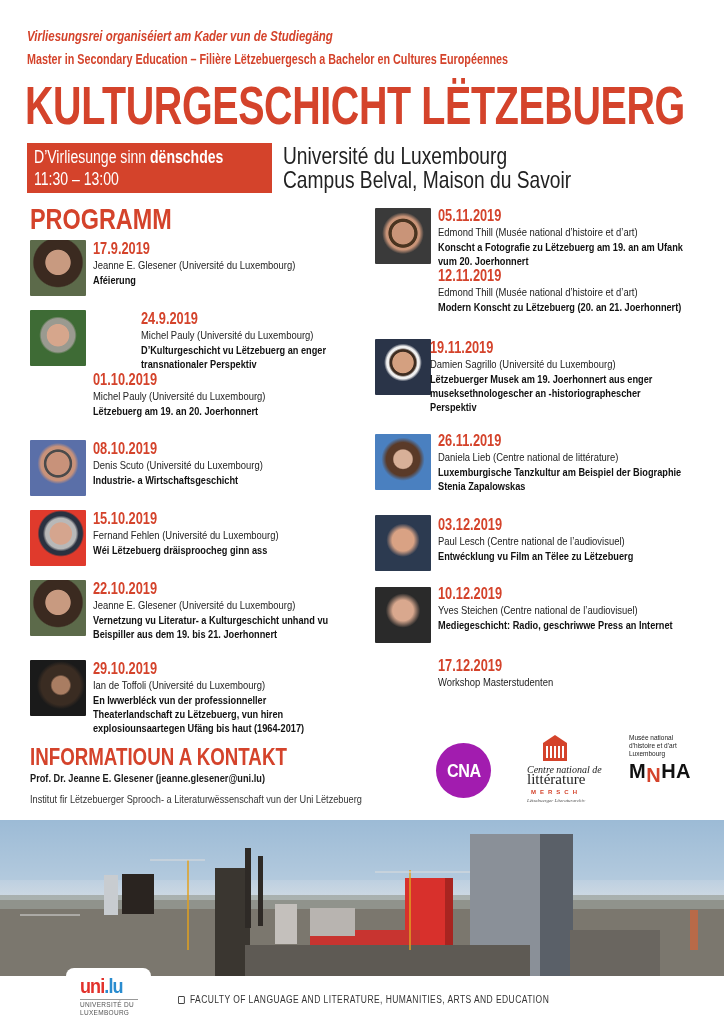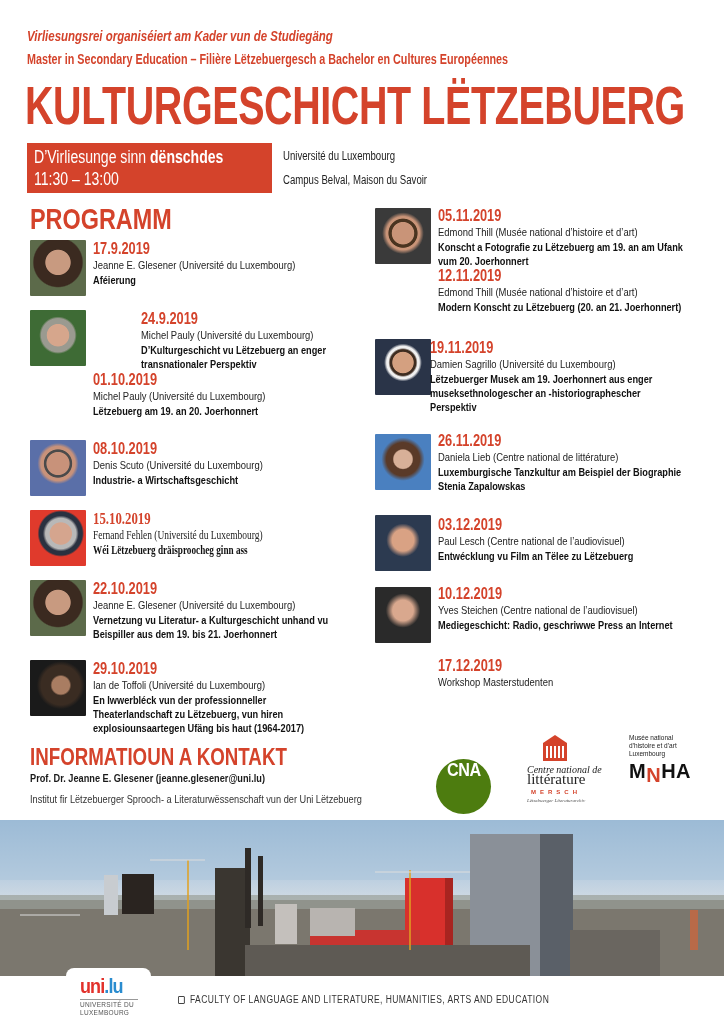--- a/index.html
+++ b/index.html
@@ -7,35 +7,35 @@
   body { position: relative; font-family: "Liberation Sans", "DejaVu Sans", sans-serif; color: #1a1a1a; }
   .abs { position: absolute; }
 
   #subtitle1 { left: 27px; top: 28px; font-size: 14px; font-weight: bold; font-style: italic; color: #d4432b; transform: scaleX(0.82); transform-origin: left top; white-space: nowrap; }
   #subtitle2 { left: 27px; top: 51px; font-size: 14px; font-weight: bold; color: #d4432b; transform: scaleX(0.77); transform-origin: left top; white-space: nowrap; }
   #main-title { left: 25px; top: 78px; font-size: 54px; font-weight: bold; color: #d4432b; transform: scaleX(0.73); transform-origin: left top; white-space: nowrap; letter-spacing: -0.5px; line-height: 1; }
 
   #time-box { left: 27px; top: 143px; width: 245px; height: 50px; background: #d4432b; color: #fff; padding: 3px 7px; }
   #time-box .line { font-size: 18px; line-height: 22px; transform: scaleX(0.78); transform-origin: left top; white-space: nowrap; }
   #time-box b { font-weight: bold; }
-  #venue { left: 283px; top: 144px; font-size: 12px; line-height: 24px; color: #222; }
+  #venue { left: 283px; top: 144px; font-size: 24px; line-height: 24px; color: #222; }
   #venue .line { transform: scaleX(0.8); transform-origin: left top; white-space: nowrap; }
 
   #programm-title { left: 30px; top: 204px; font-size: 30px; font-weight: bold; color: #d4432b; transform: scaleX(0.78); transform-origin: left top; line-height: 1; }
   .photo { position: absolute; width: 56px; height: 56px; border-radius: 1px; overflow: hidden; }
   .etext { position: absolute; }
   .date { font-size: 16px; font-weight: bold; color: #d4432b; line-height: 18px; transform: scaleX(0.8); transform-origin: left top; white-space: nowrap; }
   .speaker { font-size: 11.5px; color: #222; line-height: 15px; transform: scaleX(0.82); transform-origin: left top; white-space: nowrap; }
   .talk { font-size: 11.5px; font-weight: bold; color: #111; line-height: 14px; transform: scaleX(0.8); transform-origin: left top; white-space: nowrap; }
 
   #info-title { left: 30px; top: 745px; font-size: 24px; font-weight: bold; color: #d4432b; transform: scaleX(0.78); transform-origin: left top; white-space: nowrap; line-height: 1; }
   #contact-name { left: 30px; top: 772px; font-size: 11.5px; font-weight: bold; transform: scaleX(0.8); transform-origin: left top; white-space: nowrap; }
   #contact-inst { left: 30px; top: 793px; font-size: 11.5px; color: #333; transform: scaleX(0.8); transform-origin: left top; white-space: nowrap; }
 
-  #cna-logo { left: 436px; top: 759px; width: 55px; height: 55px; border-radius: 50%; background: #4d7c0f; color: #fff; display: flex; justify-content: center; }
+  #cna-logo { left: 436px; top: 743px; width: 55px; height: 55px; border-radius: 50%; background: #a21caf; color: #fff; display: flex; align-items: center; justify-content: center; }
   #cna-logo span { font-size: 19px; font-weight: bold; transform: scaleX(0.85); letter-spacing: -0.5px; }
 
   #cnl-logo { left: 523px; top: 731px; width: 72px; height: 80px; text-align: center; }
   #cnl-house { position: absolute; left: 17px; top: 2px; width: 30px; height: 30px; }
   #cnl-l1 { position: absolute; left: 4px; top: 33px; font-family: Liberation Serif, serif; font-style: italic; font-size: 10px; color: #222; white-space: nowrap; text-align: right; }
   #cnl-l2 { position: absolute; left: 4px; top: 40px; font-family: "Liberation Serif", serif; font-size: 15px; color: #222; white-space: nowrap; }
   #cnl-l3 { position: absolute; left: 8px; top: 58px; font-size: 6px; font-weight: bold; color: #d4432b; letter-spacing: 4px; white-space: nowrap; }
   #cnl-l4 { position: absolute; left: 4px; top: 67px; font-family: "Liberation Serif", serif; font-style: italic; font-size: 5px; color: #555; white-space: nowrap; }
 
   #mnha-logo { left: 629px; top: 734px; width: 90px; }
@@ -96,21 +96,21 @@
   </div>
 
   <div class="photo abs" style="left:30px;top:440px;background:radial-gradient(circle at 50% 42%, #c8927a 0 26%, #4a4a4a 28% 32%, #c8927a 34% 40%, #5a6fa8 48%);background-color:#dcdde4;"></div>
   <div class="etext abs" style="left:93px;top:440px;">
     <div class="date">08.10.2019</div>
     <div class="speaker">Denis Scuto (Université du Luxembourg)</div>
     <div class="talk">Industrie- a Wirtschaftsgeschicht</div>
   </div>
 
   <div class="photo abs" style="left:30px;top:510px;background:radial-gradient(circle at 55% 42%, #d5a58e 0 24%, #b8b8b8 26% 34%, #2a3140 40% 48%, #e03a2c 52%);"></div>
-  <div class="etext abs" style="left:93px;top:510px;font-family:Liberation Serif, serif;">
+  <div class="etext abs" style="left:93px;top:510px;">
     <div class="date">15.10.2019</div>
     <div class="speaker">Fernand Fehlen (Université du Luxembourg)</div>
     <div class="talk">Wéi Lëtzebuerg dräisproocheg ginn ass</div>
   </div>
 
   <div class="photo abs" style="left:30px;top:580px;background:radial-gradient(circle at 50% 40%, #c89a80 0 28%, #3b2a20 30% 55%, #5c6a4a 58%);"></div>
   <div class="etext abs" style="left:93px;top:580px;">
     <div class="date">22.10.2019</div>
     <div class="speaker">Jeanne E. Glesener (Université du Luxembourg)</div>
     <div class="talk">Vernetzung vu Literatur- a Kulturgeschicht unhand vu</div>

